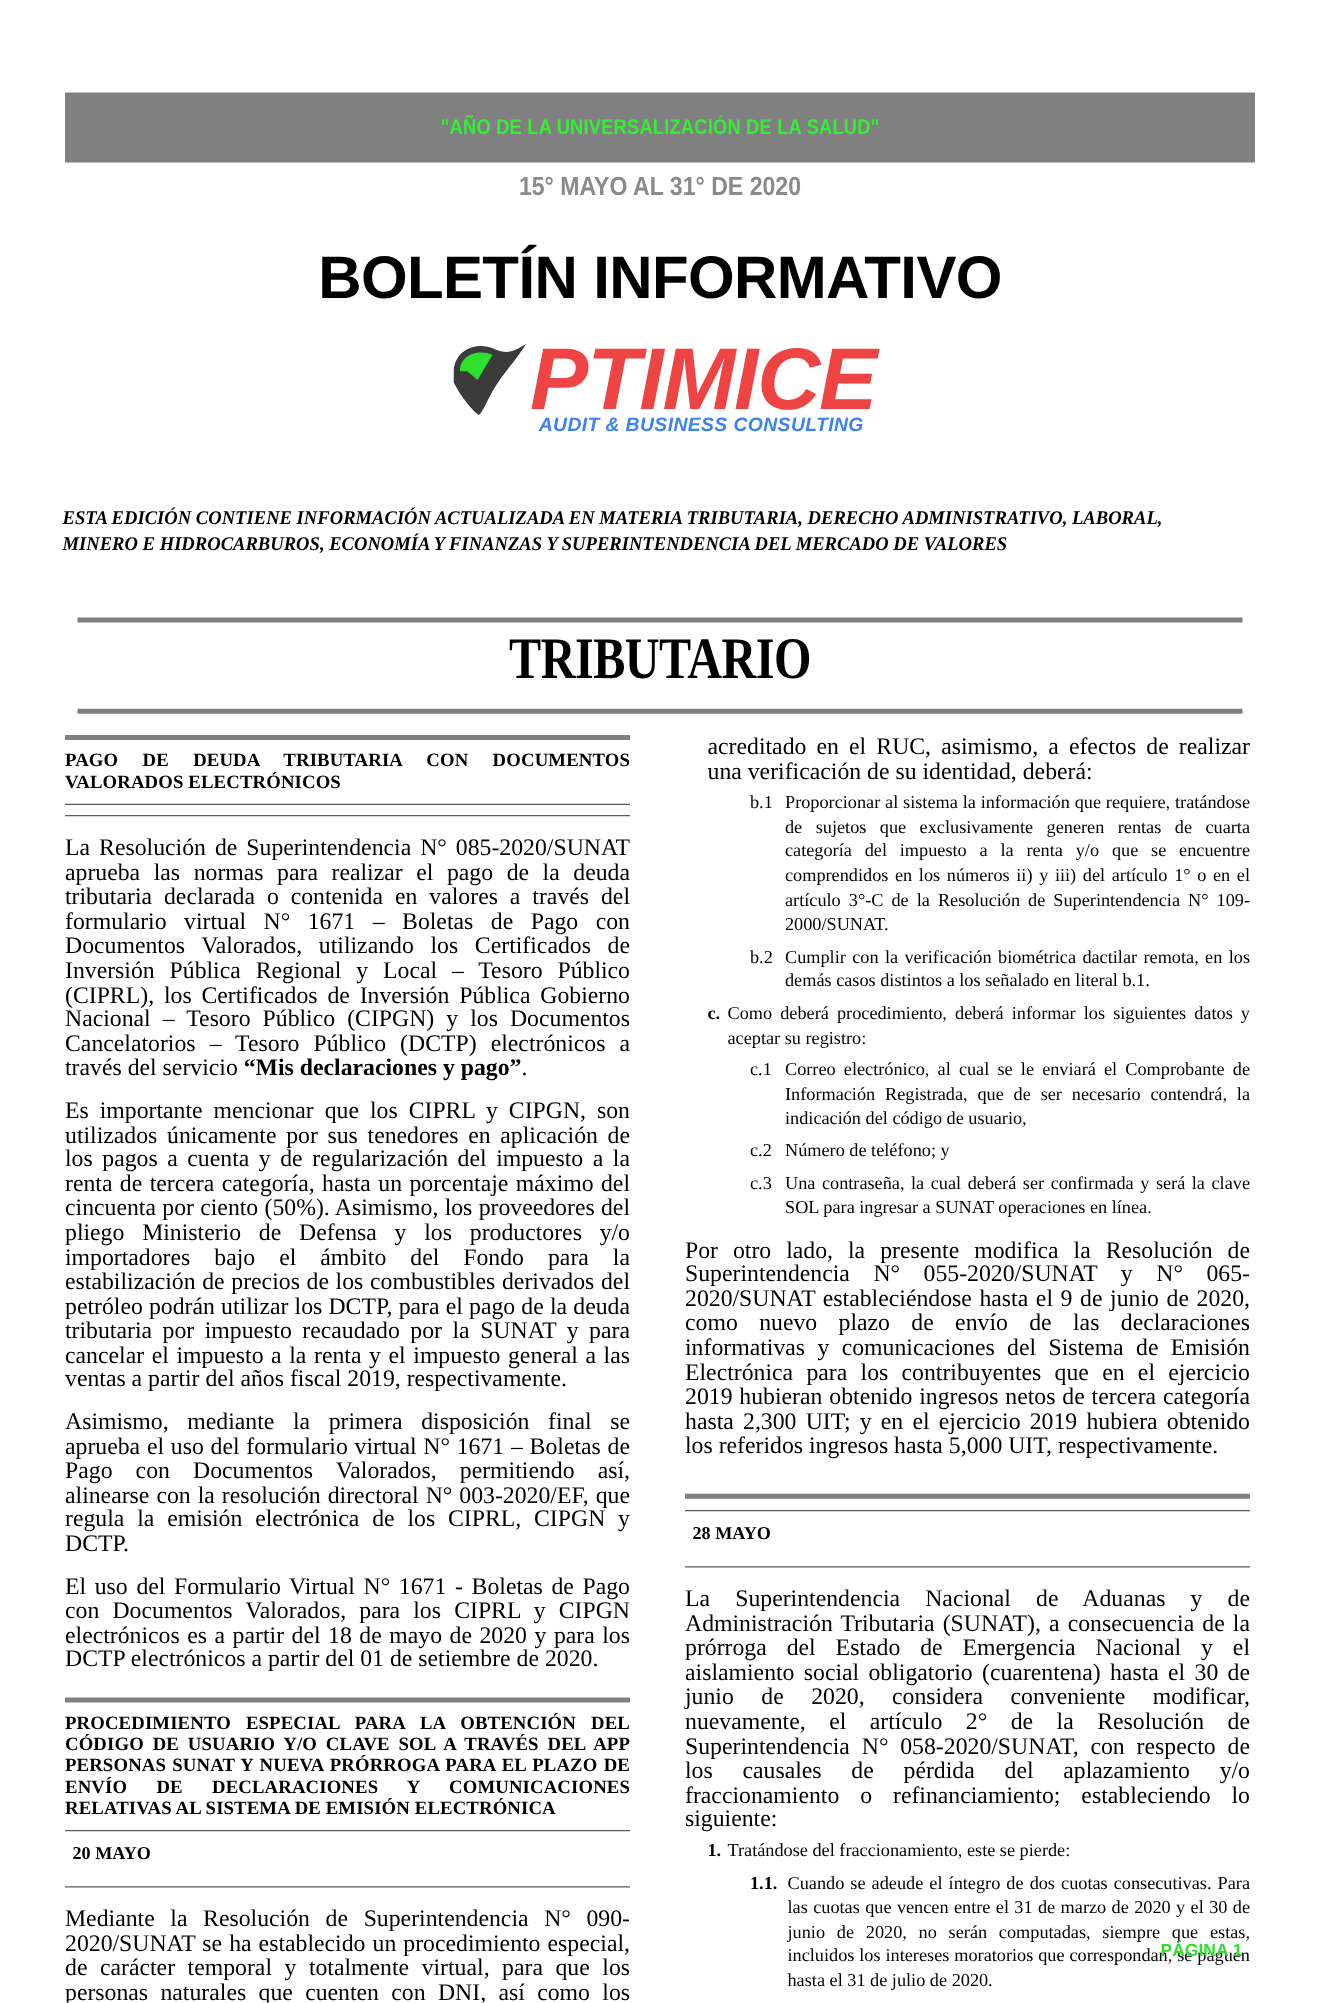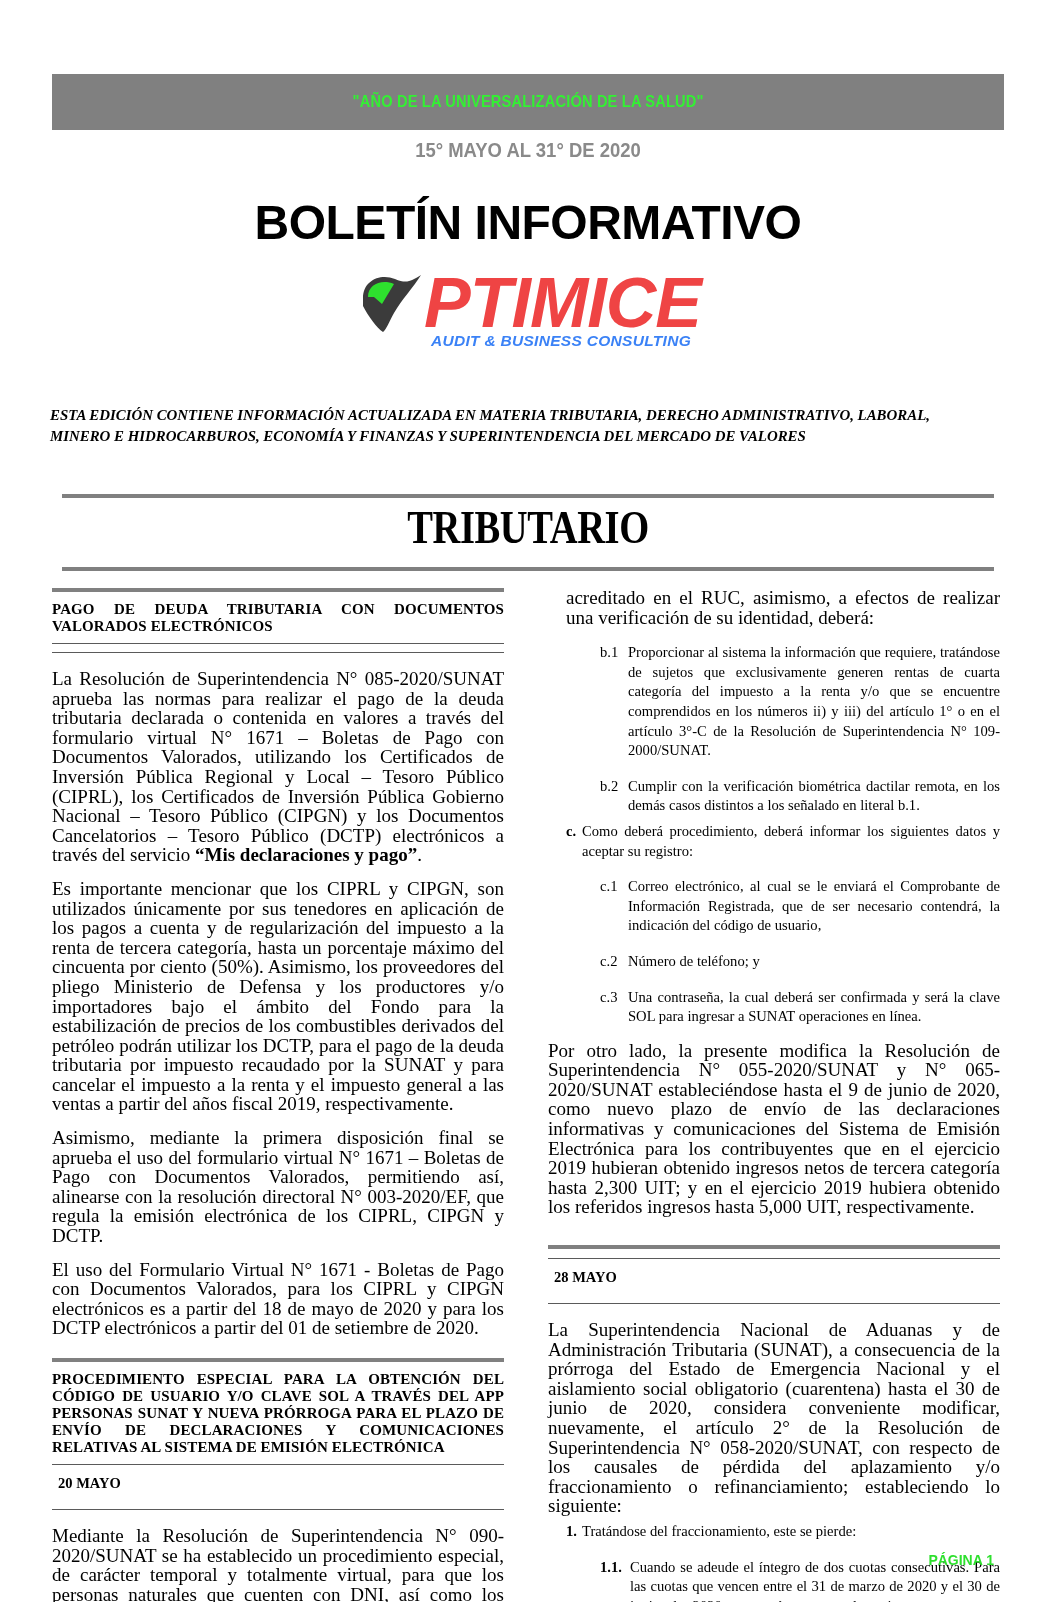--- a/index.html
+++ b/index.html
@@ -229,21 +229,21 @@
   }
   li.item > .txt {
     flex: 1 1 auto;
     text-align: justify;
   }
   li.sub-item {
     display: flex;
     font-family: "Liberation Serif", serif;
     font-size: 14.6px;
     line-height: 19.6px;
-    margin-top: 16px;
+    margin-top: 6px;
     padding-left: 52px;
   }
   li.sub-item > .marker {
     flex: 0 0 auto;
     width: 28px;
   }
   li.sub-item > .marker.bold { font-weight: bold; width: 30px; }
   li.sub-item > .txt {
     flex: 1 1 auto;
     text-align: justify;

